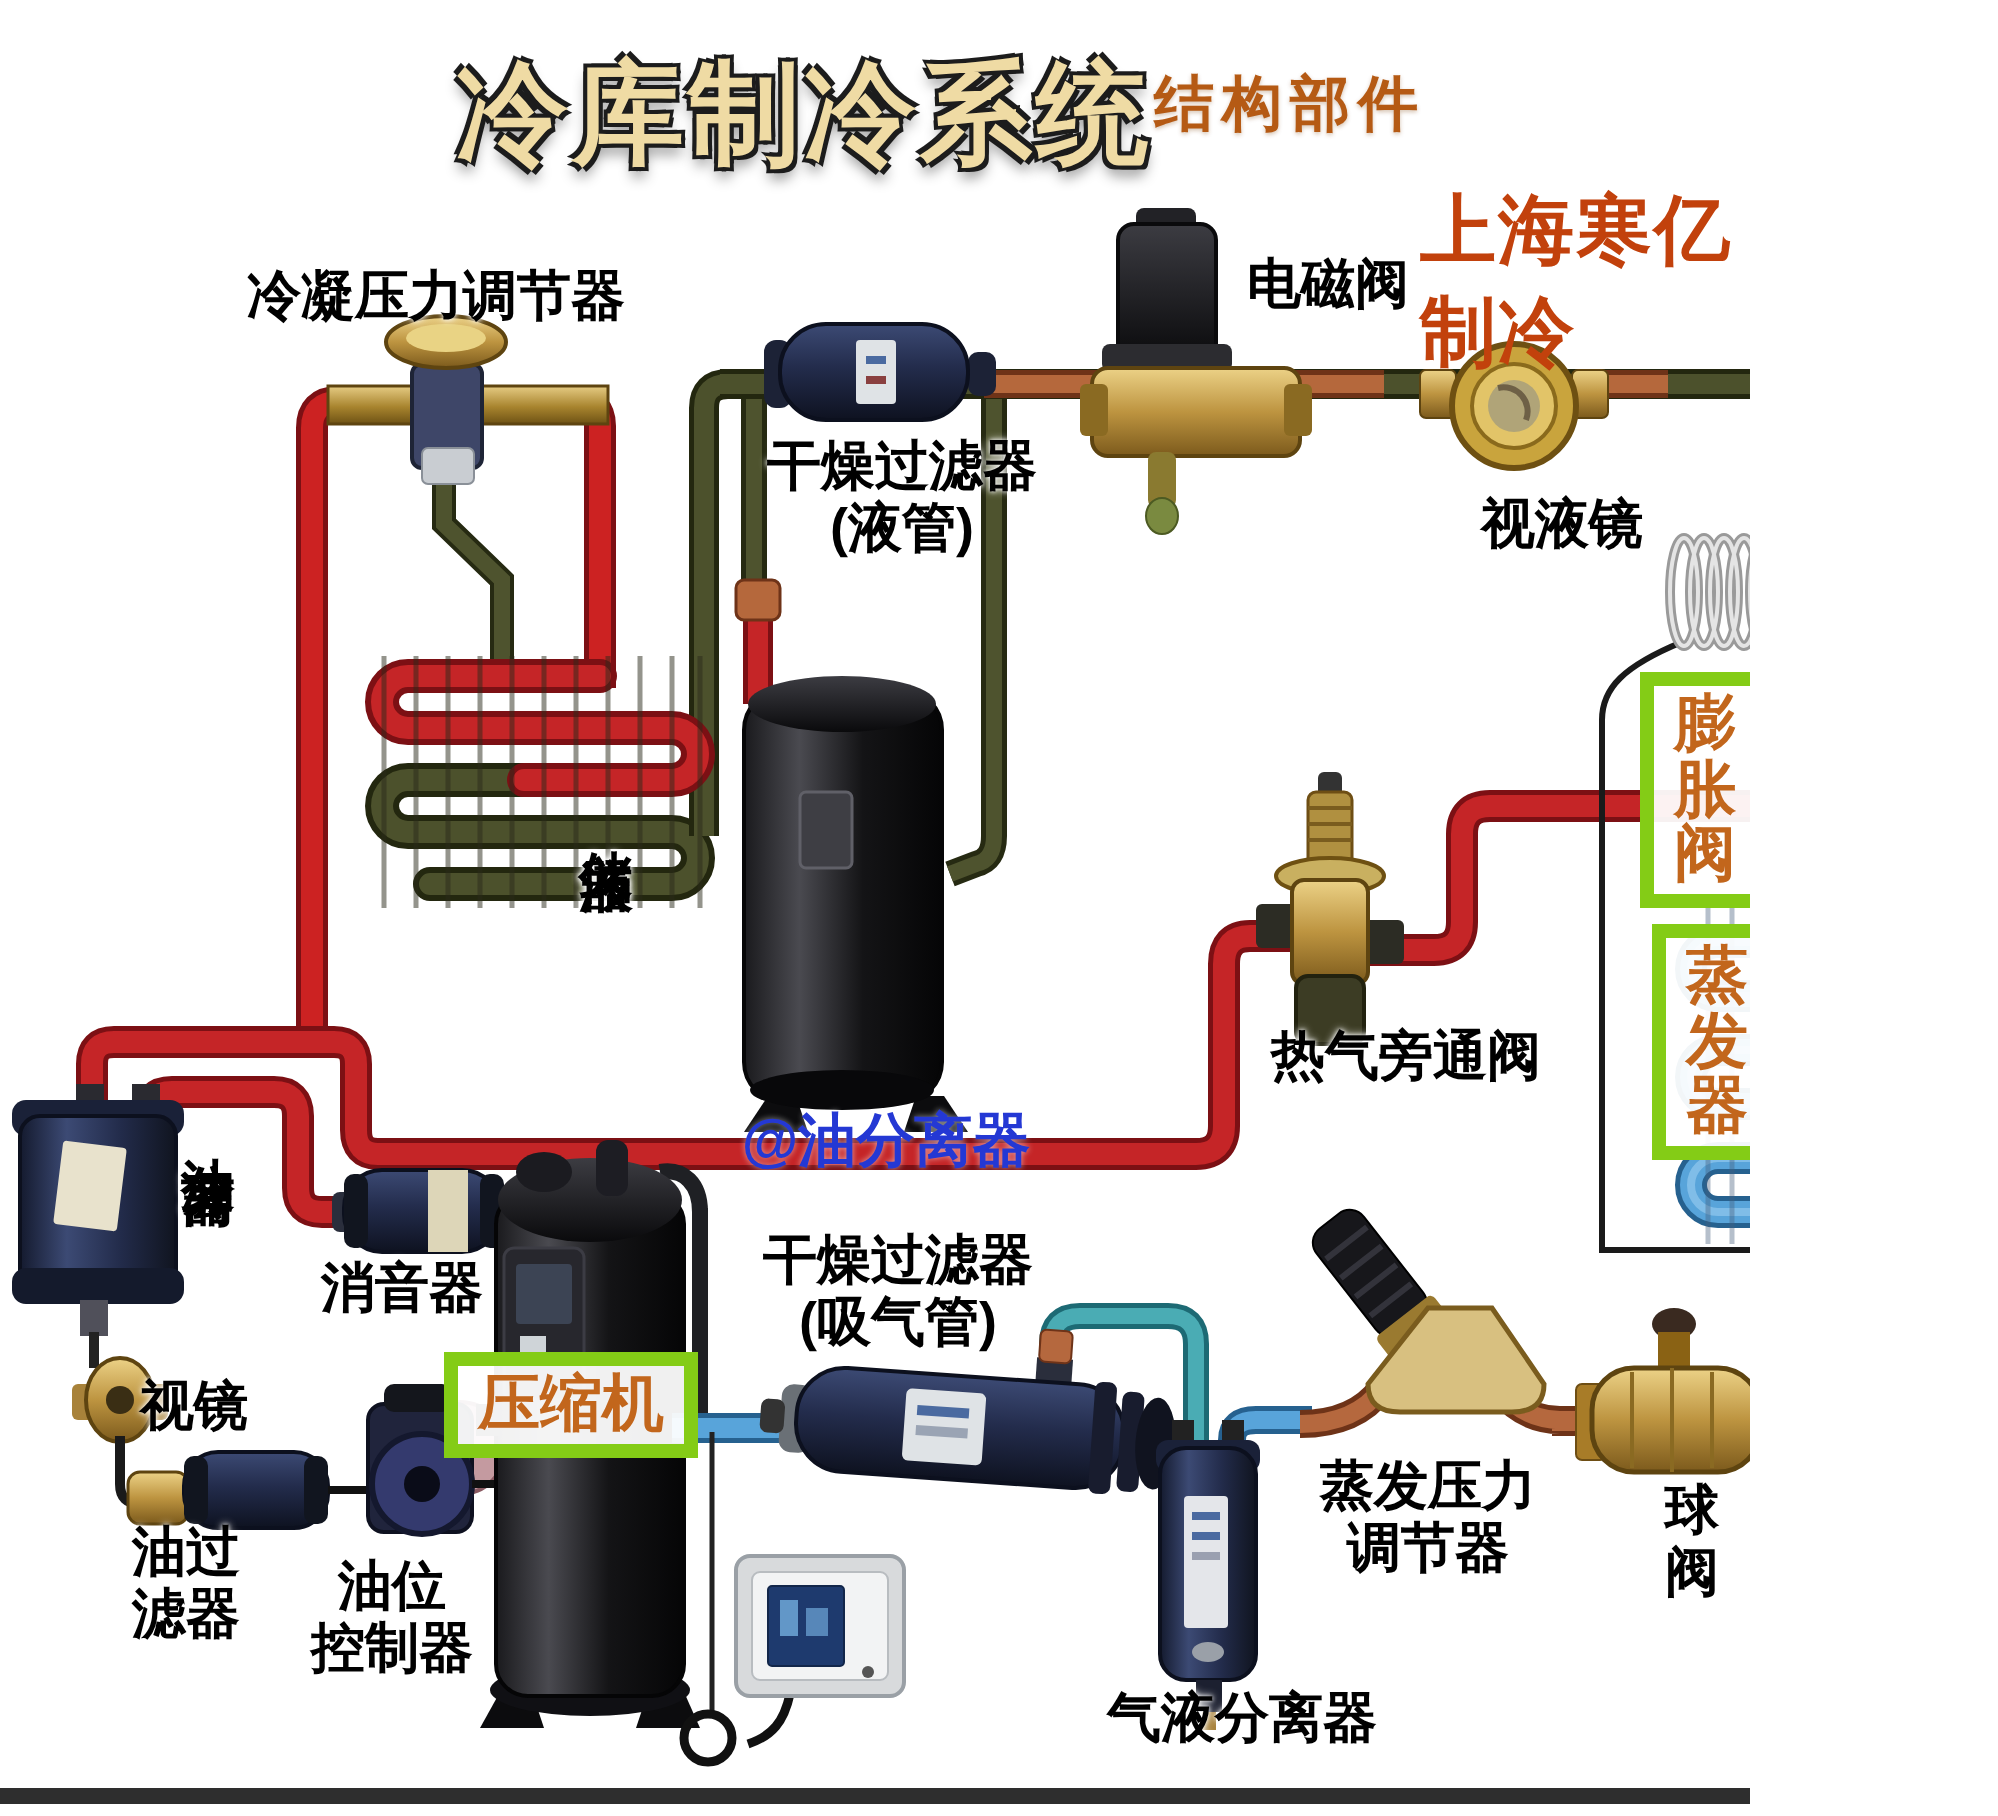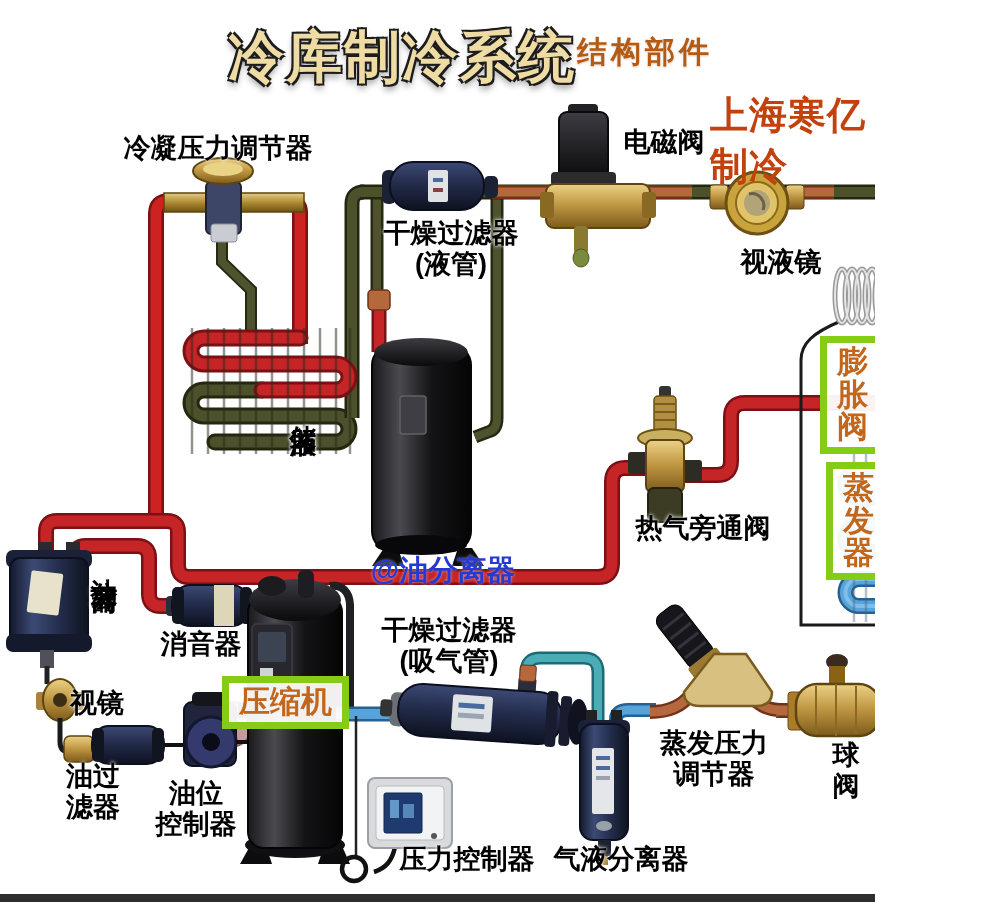--- a/index.html
+++ b/index.html
@@ -337,21 +337,20 @@
 <div class="lbl" style="left:97px;top:688px;">视镜</div>
 <div class="lbl" style="left:93px;top:761px;">油过
 滤器</div>
 <div class="lbl" style="left:180px;top:778px;margin-left:16px;">油位
 控制器</div>
 <div class="lbl" style="left:449px;top:615px;">干燥过滤器
 (吸气管)</div>
 <div class="lbl" style="left:714px;top:728px;">蒸发压力
 调节器</div>
 <div class="lbl" style="left:846px;top:740px;">球阀</div>
-<div class="lbl" style="left:467px;top:844px;">压力控制器</div>
 <div class="lbl" style="left:621px;top:844px;">气液分离器</div>
 <div class="lbl vert" style="left:289px;top:403px;">储液器</div>
 <div class="lbl vert" style="left:90px;top:557px;">油分离器</div>
 
 <div class="lblbox" style="left:820px;top:336px;">膨胀阀</div>
 <div class="lblbox" style="left:826px;top:462px;">蒸发器</div>
 <div class="lblbox" style="left:222px;top:676px;">压缩机</div>
 
 </div>
 

